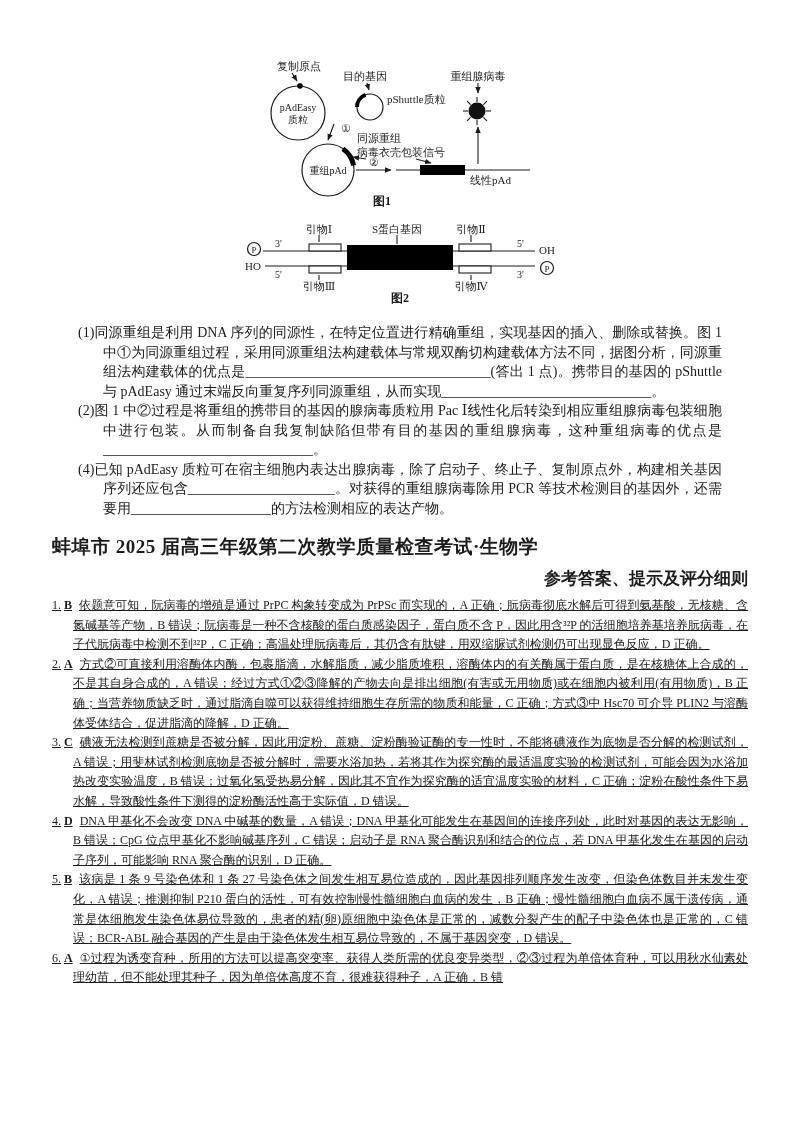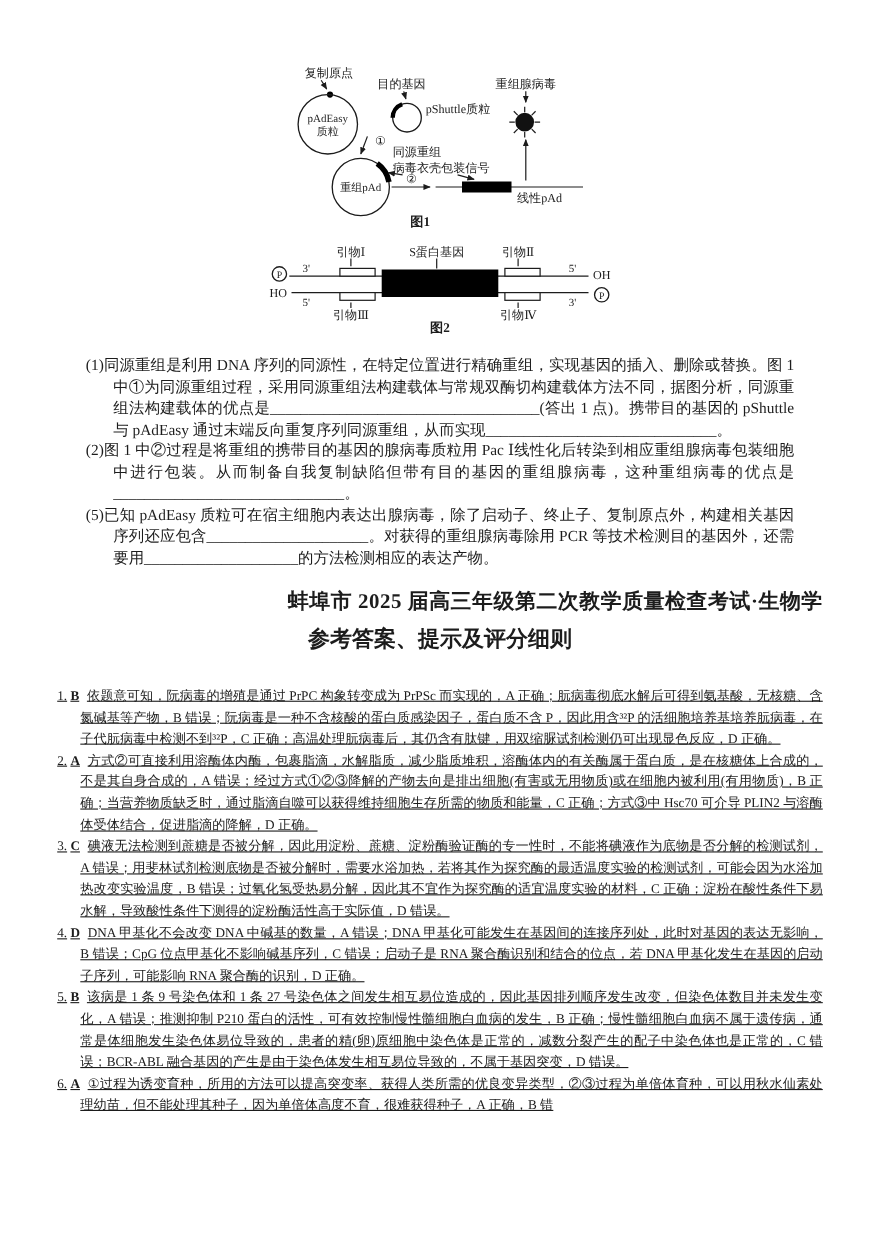--- a/index.html
+++ b/index.html
@@ -27,26 +27,26 @@
   .mid { text-anchor:middle; }
   .cap { font-size:12px; font-weight:bold; fill:#1c1c1c; }
 
   .questions {
     padding-left:26px; padding-right:26px;
     font-size:14px; line-height:19.5px; text-align:justify;margin-top:19px;
   }
   .q { padding-left:25px; text-indent:-25px; }
 
   .title {
-    text-align:right; font-weight:bold; font-size:19px;
+    text-align:left; font-weight:bold; font-size:19px;
     margin-top:16px; letter-spacing:0.5px;
   }
   .subtitle {
-    text-align:center; font-weight:bold; font-size:20px;
-    margin-top:7px; margin-bottom:29px;
+    text-align:right; font-weight:bold; font-size:17px;
+    margin-top:7px; margin-bottom:6px;
   }
 
   .answers { font-size:12px; line-height:19.6px; text-align:justify;text-decoration:underline; }
   .ans { padding-left:21px; text-indent:-21px; }
   .anum { margin-right:3px; }
   .alet { font-weight:bold; margin-right:7px; }
 </style>
 </head>
 <body>
 
@@ -150,21 +150,21 @@
       <circle cx="314" cy="48" r="6.5" class="shape"></circle>
       <text x="314" y="51.5" class="t9 mid">P</text>
 
       <text x="167" y="82" class="cap mid">图2</text>
     </svg>
   </div>
 
   <div class="questions">
     <p class="q">(1)同源重组是利用 DNA 序列的同源性，在特定位置进行精确重组，实现基因的插入、删除或替换。图 1 中①为同源重组过程，采用同源重组法构建载体与常规双酶切构建载体方法不同，据图分析，同源重组法构建载体的优点是___________________________________(答出 1 点)。携带目的基因的 pShuttle 与 pAdEasy 通过末端反向重复序列同源重组，从而实现______________________________。</p>
     <p class="q">(2)图 1 中②过程是将重组的携带目的基因的腺病毒质粒用 Pac Ⅰ线性化后转染到相应重组腺病毒包装细胞中进行包装。从而制备自我复制缺陷但带有目的基因的重组腺病毒，这种重组病毒的优点是______________________________。</p>
-    <p class="q">(5)已知 pAdEasy 质粒可在宿主细胞内表达出腺病毒，除了启动子、终止子、复制原点外，构建相关基因序列还应包含_____________________。对获得的重组腺病毒除用 PCR 等技术检测目的基因外，还需要用____________________的方法检测相应的表达产物。</p>
+    <p class="q">(4)已知 pAdEasy 质粒可在宿主细胞内表达出腺病毒，除了启动子、终止子、复制原点外，构建相关基因序列还应包含_____________________。对获得的重组腺病毒除用 PCR 等技术检测目的基因外，还需要用____________________的方法检测相应的表达产物。</p>
   </div>
 
   <div class="title">蚌埠市 2025 届高三年级第二次教学质量检查考试·生物学</div>
   <div class="subtitle">参考答案、提示及评分细则</div>
 
   <div class="answers">
     <div class="ans">
       <span class="anum">1.</span><span class="alet">B</span><span>依题意可知，阮病毒的增殖是通过 PrPC 构象转变成为 PrPSc 而实现的，A 正确；朊病毒彻底水解后可得到氨基酸，无核糖、含氮碱基等产物，B 错误；阮病毒是一种不含核酸的蛋白质感染因子，蛋白质不含 P，因此用含³²P 的活细胞培养基培养朊病毒，在子代朊病毒中检测不到³²P，C 正确；高温处理朊病毒后，其仍含有肽键，用双缩脲试剂检测仍可出现显色反应，D 正确。</span>
     </div>
     <div class="ans">

